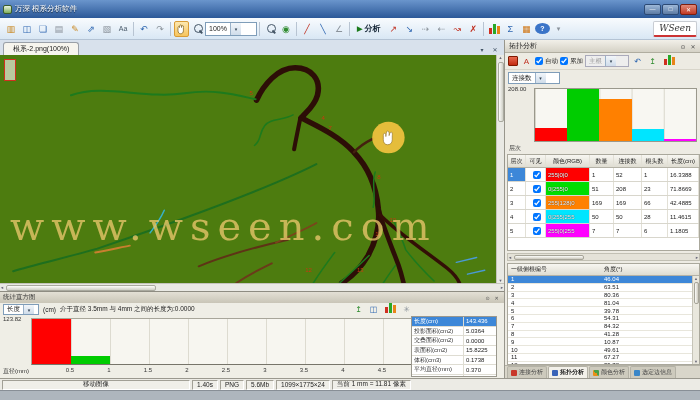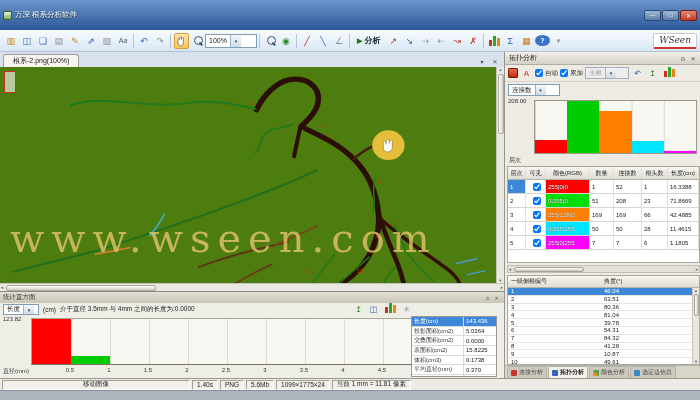--- a/index.html
+++ b/index.html
@@ -1,21 +1,21 @@
 <!DOCTYPE html>
 <html><head>
 <meta charset="utf-8">
 <style>
   *{margin:0;padding:0;box-sizing:border-box;}
   html,body{width:700px;height:400px;overflow:hidden;}
   body{font-family:"Liberation Sans",sans-serif;background:#b2bac1;font-size:8px;color:#222;}
   .win{width:700px;height:390px;display:flex;flex-direction:column;background:#d6e2ee;}
 
   
-  .titlebar{height:30px;background:linear-gradient(#6a95cc,#2b5898);display:flex;align-items:center;padding:0 3px;flex:none;}
+  .titlebar{height:18px;background:linear-gradient(#6a95cc,#2b5898);display:flex;align-items:center;padding:0 3px;flex:none;}
   .appicon{width:9px;height:9px;background:linear-gradient(#e8f3e0,#7fae5a);border:1px solid #3c5d2a;border-radius:2px;margin-right:3px;}
   .title{color:#fff;font-size:7.5px;text-shadow:0 1px 1px #123;flex:1;}
   .winbtns{display:flex;gap:1px;}
   .wbtn{width:17px;height:11px;display:flex;align-items:center;justify-content:center;font-size:6px;color:#fff;background:linear-gradient(#9db8d8,#5d7ba4);border:1px solid #2d4a74;border-radius:2px;}
   .wbtn.close{background:linear-gradient(#e08a7a,#c23a24);border-color:#7c1f10;}
 
   
   .toolbar{height:22px;background:linear-gradient(#f8fbfe,#d9e7f4);border-bottom:1px solid #b4c3d4;display:flex;align-items:center;padding:0 3px;flex:none;}
   .ticon{min-width:15px;height:16px;display:flex;align-items:center;justify-content:center;font-size:9px;color:#4a5a6a;border:1px solid transparent;border-radius:2px;margin:0 0.5px;}
   .ticon.small{font-size:7px;}

